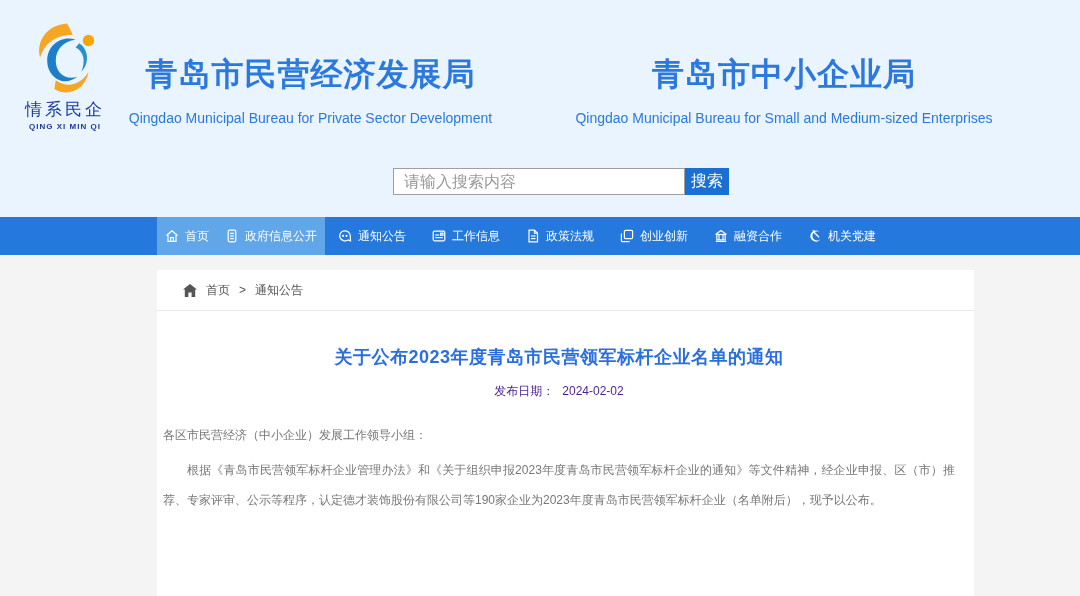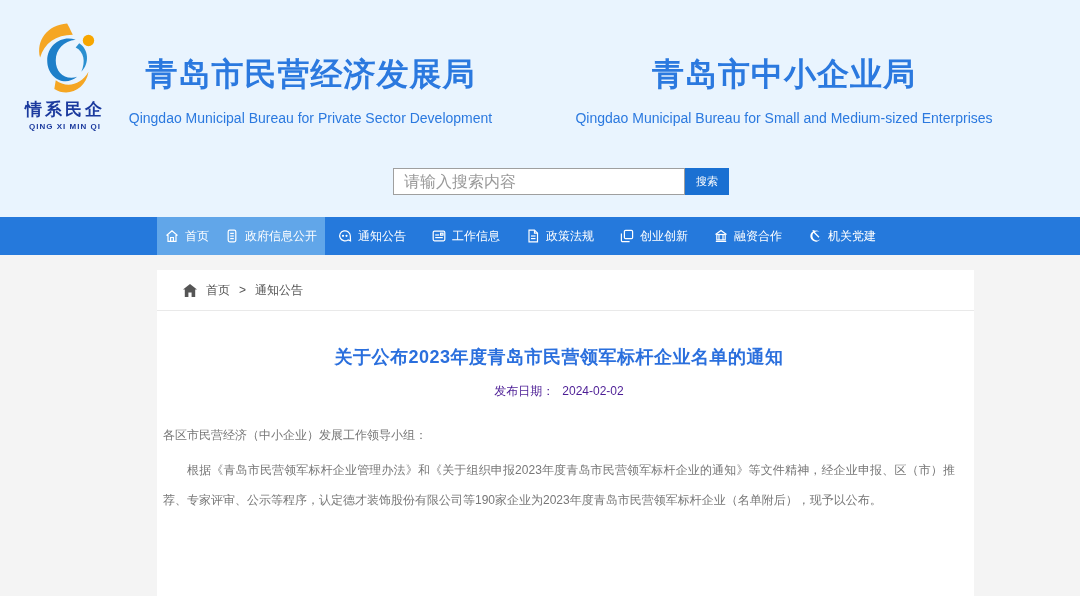--- a/index.html
+++ b/index.html
@@ -3,31 +3,31 @@
 <meta charset="utf-8">
 <style>
   html,body{margin:0;padding:0;}
   body{font-family:"Liberation Sans","DejaVu Sans",sans-serif;}
   .page{position:relative;width:1080px;height:596px;background:#f4f4f4;overflow:hidden;}
 
   
   .site-header{position:relative;height:217px;background:#e9f4fe;}
   .logo{position:absolute;left:8px;top:22px;width:114px;text-align:center;color:#1b3a9e;cursor:pointer;}
   .logo svg{width:80px;height:74px;display:block;margin:0 auto;}
-  .logo-title{font-size:17px;font-weight:bold;letter-spacing:3px;margin-top:2px;}
+  .logo-title{font-size:17px;font-weight:normal;letter-spacing:3px;margin-top:2px;}
   .logo-sub{font-size:8px;font-weight:bold;letter-spacing:1px;margin-top:1px;}
   .bureau{position:absolute;text-align:center;color:#2b79df;}
   .bureau-left{left:128px;top:53px;width:365px;text-align:center;}
   .bureau-right{left:540px;top:53px;width:488px;}
   .bureau-title{font-size:32px;font-weight:bold;letter-spacing:1px;}
   .bureau-sub{font-size:14px;margin-top:13px;}
   .search-row{position:absolute;left:393px;top:168px;display:flex;}
   .search-input{width:270px;height:25px;border:1px solid #9f9f9f;padding:0 10px;font-size:16px;color:#c2410c;background:#fff;outline:none;}
   .search-input::placeholder{color:#999;}
-  .search-button{width:44px;height:27px;background:#1a70d2;color:#fff;border:none;font-size:11px;cursor:pointer;}
+  .search-button{width:44px;height:27px;background:#1a70d2;color:#fff;border:none;font-size:16px;cursor:pointer;}
 
   
   .nav{height:38px;background:#2579dc;}
   .nav ul{list-style:none;margin:0;padding:0 0 0 157px;display:flex;height:38px;}
   .nav li{display:flex;align-items:center;gap:6px;padding:0 13px;color:#fff;font-size:12px;cursor:pointer;white-space:nowrap;}
   .nav li.hl{background:#61a6e9;padding:0 8px;}
   .nav svg{width:14px;height:14px;flex:none;}
 
   
   .content-wrap{padding-top:15px;}

